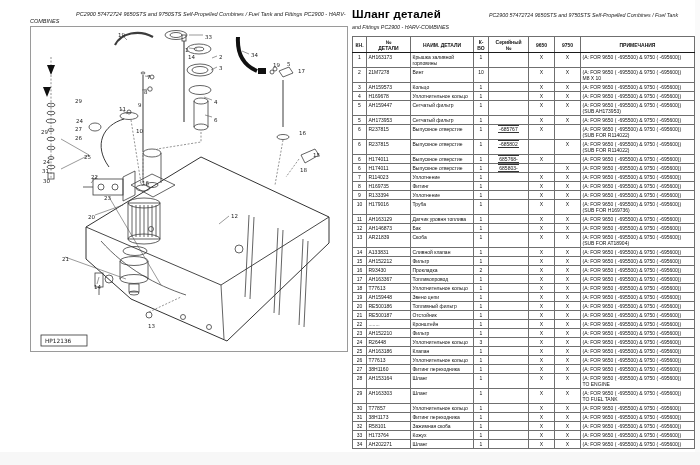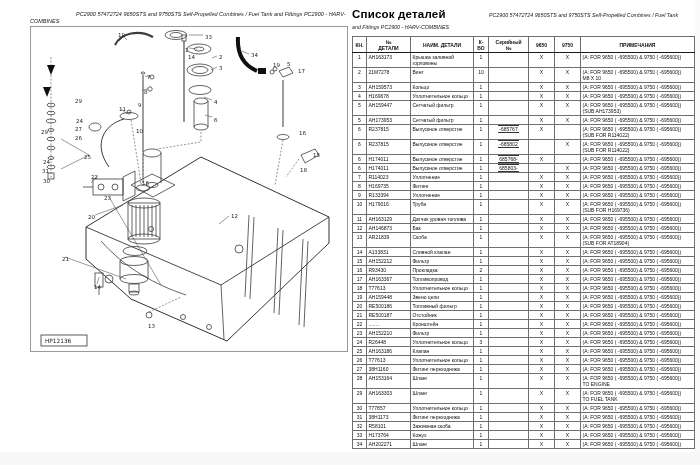--- a/index.html
+++ b/index.html
@@ -246,21 +246,21 @@
         <text x="117" y="301">13</text>
       </g>
 
     <g>
       <rect x="10" y="308" width="46" height="11" stroke="#333"></rect>
       <text id="hp-label-text" x="14" y="316" font-size="5.8" fill="#222" stroke="none" font-family="DejaVu Sans, sans-serif">HP12136</text>
     </g>
   </svg>
 </div>
 
-<div class="list-title">Список деталей</div>
+<div class="list-title">Шланг деталей</div>
 <div class="list-subtitle">
   <div class="s1">PC2900 57472724 9650STS and 9750STS Self-Propelled Combines / Fuel Tank</div>
   <div class="s2">and Fittings PC2900 - HARV-COMBINES</div>
 </div>
 
 <div class="table-wrap">
   <table class="parts">
     <colgroup>
       <col class="c-kn">
         <col class="c-part">

